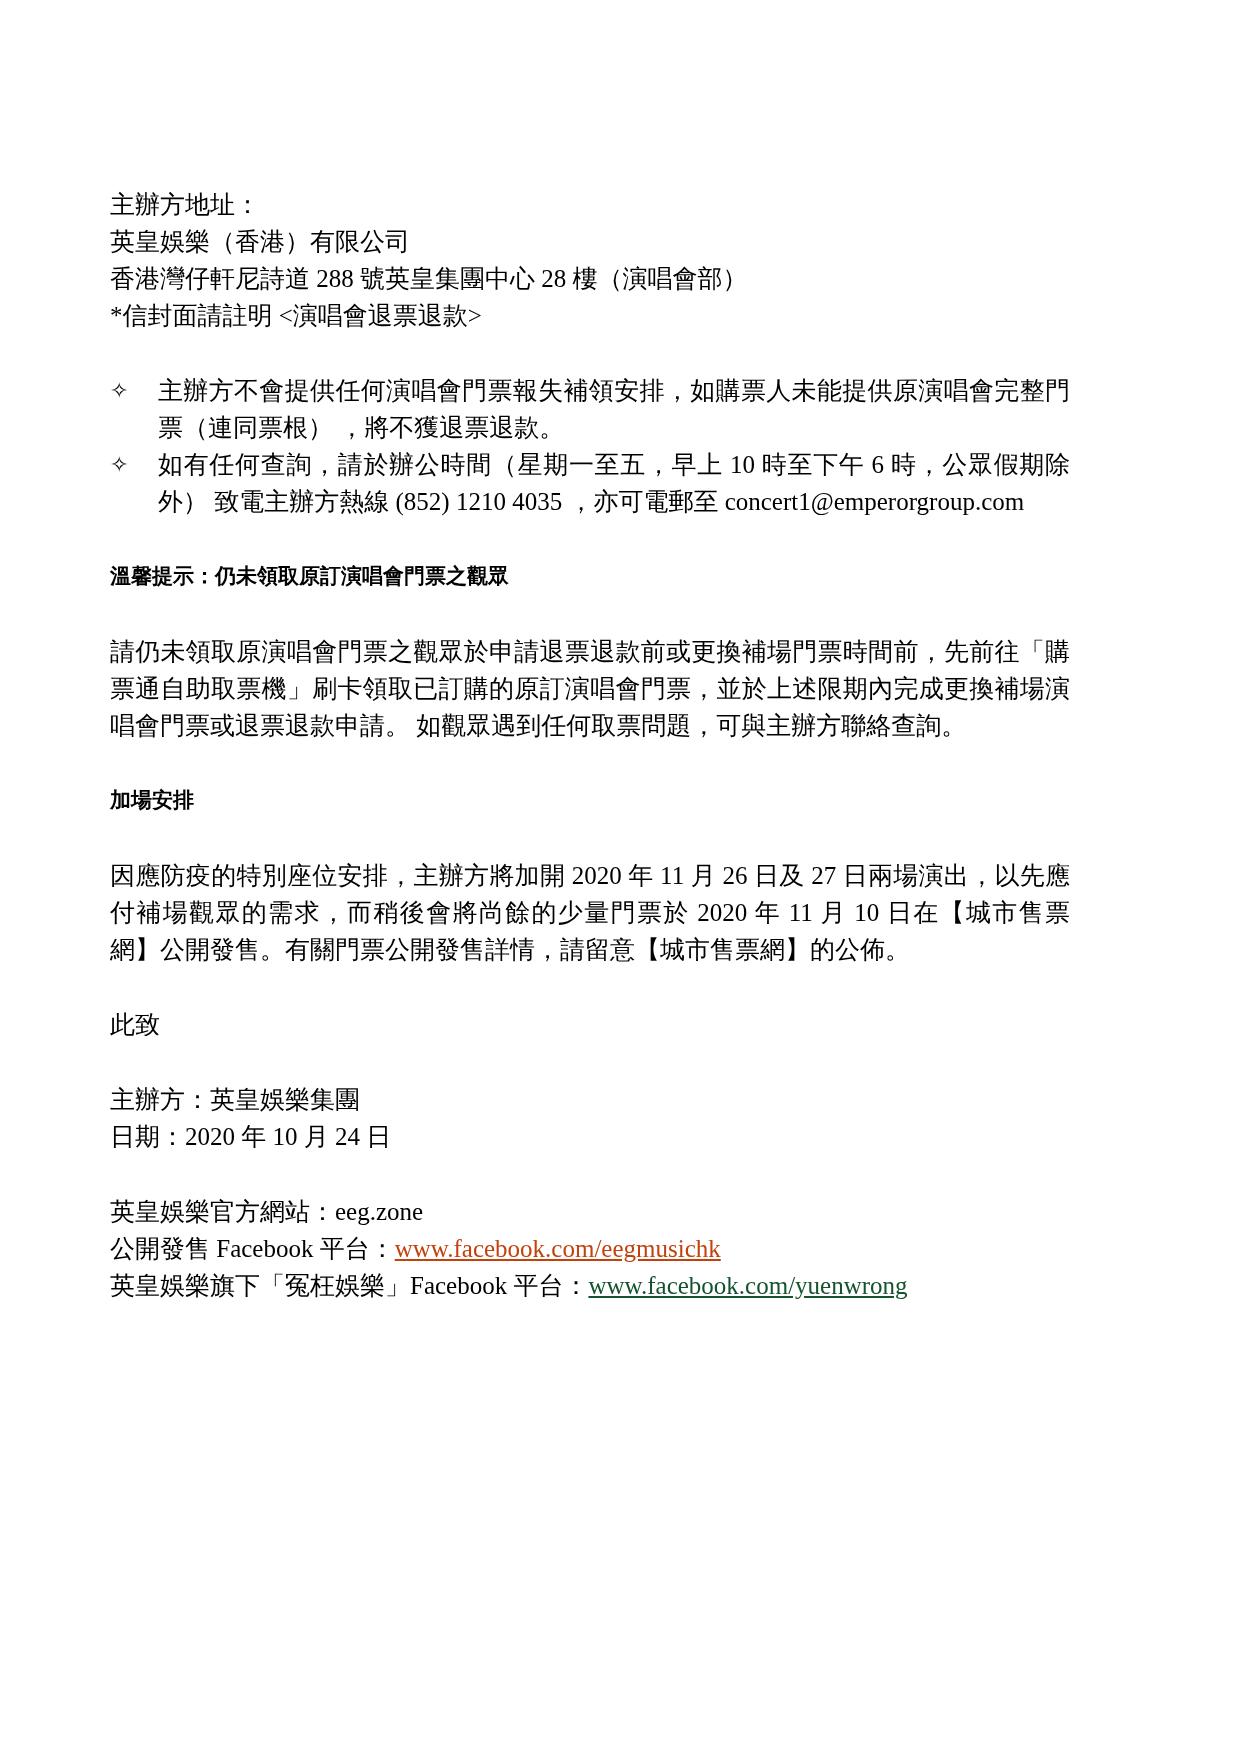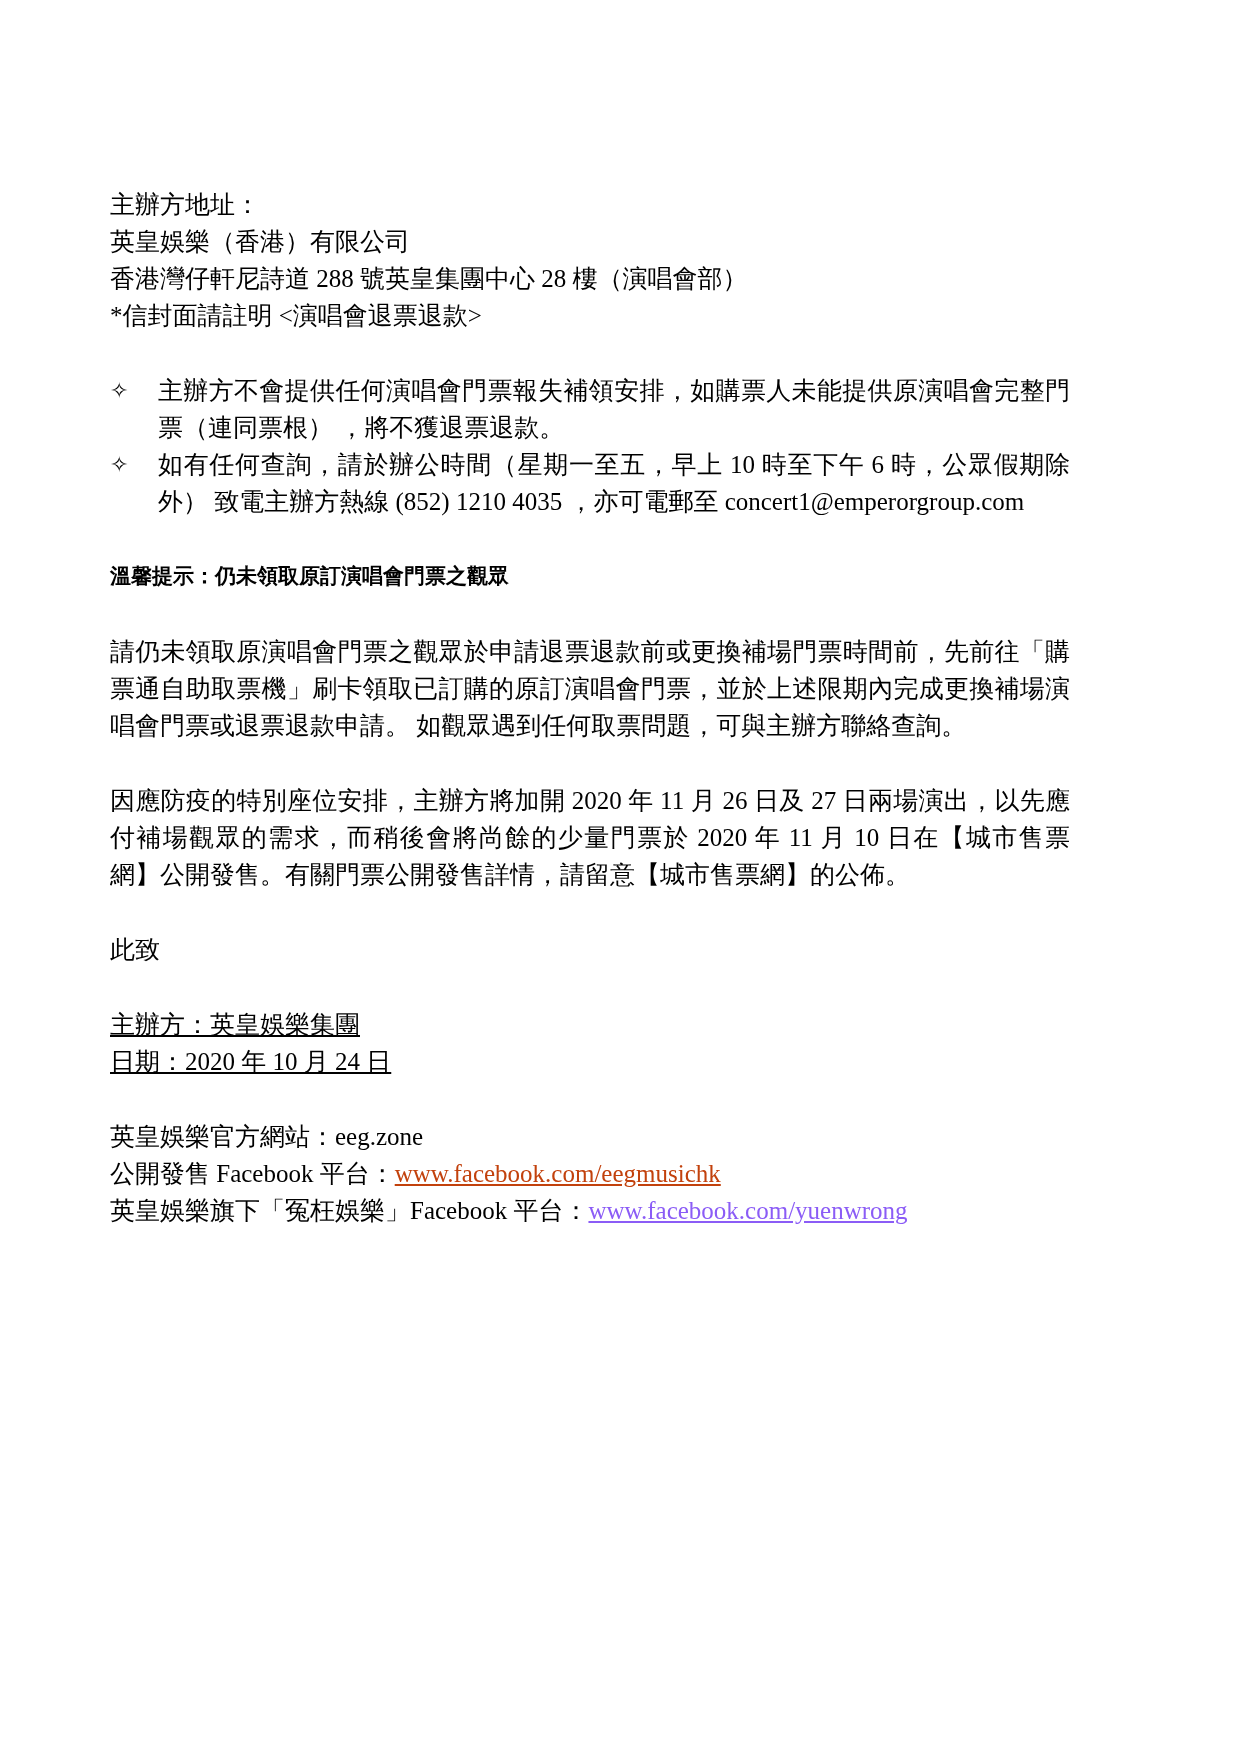--- a/index.html
+++ b/index.html
@@ -53,21 +53,20 @@
     font-size: 22px;
   }
   ul.bullets .btext {
     flex: 1 1 auto;
     display: block;
     text-align: justify;
     word-break: break-word;
   }
   .closing p {
     margin: 0;
-    text-decoration: underline;
   }
   .footer p {
     margin: 0;
   }
   a.doc-link {
     color: #0563C1;
     text-decoration: underline;
   }
 </style>
 </head>
@@ -90,30 +89,31 @@
     <li>
       <span class="marker">✧</span>
       <span class="btext">如有任何查詢，請於辦公時間（星期一至五，早上 10 時至下午 6 時，公眾假期除外） 致電主辦方熱線 (852) 1210 4035 ，亦可電郵至 concert1@emperorgroup.com</span>
     </li>
   </ul>
 
   <h2 class="heading">溫馨提示：仍未領取原訂演唱會門票之觀眾</h2>
 
   <p class="para">請仍未領取原演唱會門票之觀眾於申請退票退款前或更換補場門票時間前，先前往「購票通自助取票機」刷卡領取已訂購的原訂演唱會門票，並於上述限期內完成更換補場演唱會門票或退票退款申請。 如觀眾遇到任何取票問題，可與主辦方聯絡查詢。</p>
 
+  <h2 class="heading">加場安排</h2>
 
   <p class="para">因應防疫的特別座位安排，主辦方將加開 2020 年 11 月 26 日及 27 日兩場演出，以先應付補場觀眾的需求，而稍後會將尚餘的少量門票於 2020 年 11 月 10 日在【城市售票網】公開發售。有關門票公開發售詳情，請留意【城市售票網】的公佈。</p>
 
 
   <p class="para">此致</p>
 
   <div class="block closing">
     <p>主辦方：英皇娛樂集團</p>
     <p>日期：2020 年 10 月 24 日</p>
   </div>
 
   <div class="block footer">
     <p><span>英皇娛樂官方網站：</span><span>eeg.zone</span></p>
     <p><span>公開發售 Facebook 平台：</span><a class="doc-link" href="#" style="color: #c2410c;">www.facebook.com/eegmusichk</a></p>
-    <p><span>英皇娛樂旗下「冤枉娛樂」Facebook 平台：</span><a class="doc-link" href="#" style="color: #8b5cf6;">www.facebook.com/yuenwrong</a></p>
+    <p><span>英皇娛樂旗下「冤枉娛樂」Facebook 平台：</span><a class="doc-link" href="#" style="color: #14532d;">www.facebook.com/yuenwrong</a></p>
   </div>
 
 </div>
 
 </body></html>

